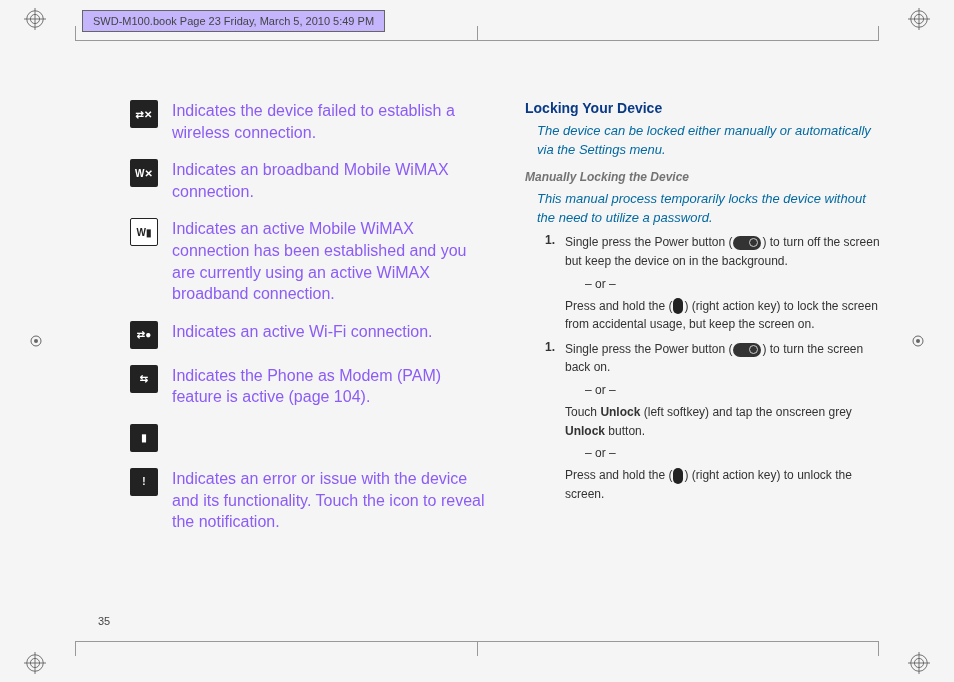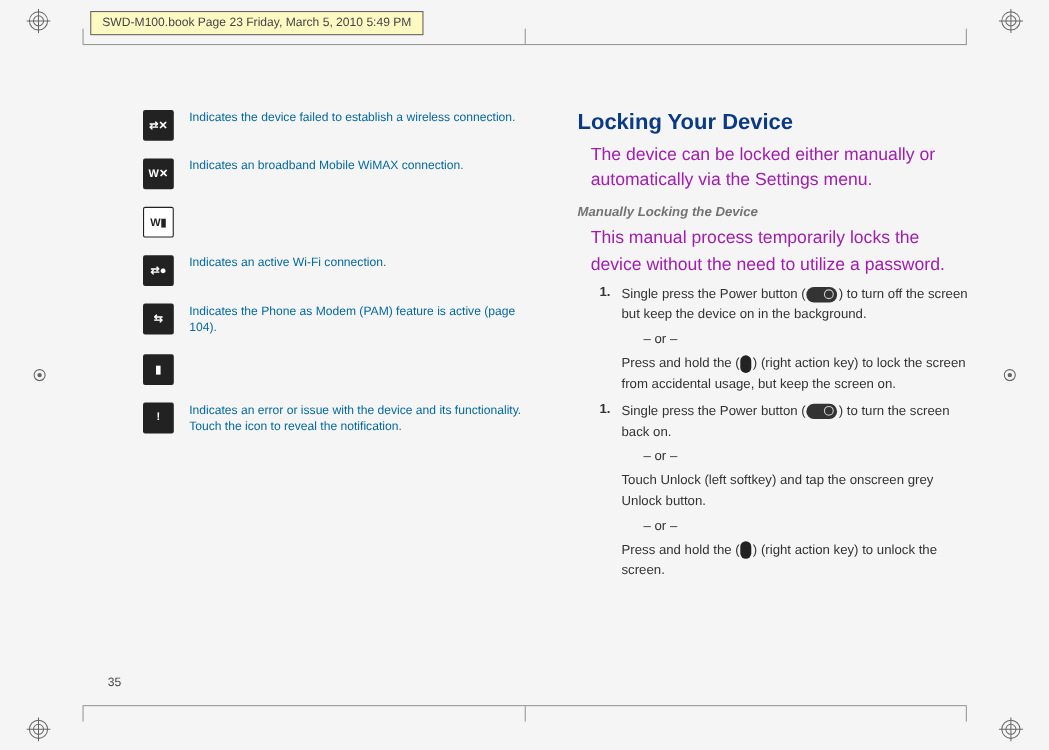--- a/index.html
+++ b/index.html
@@ -45,21 +45,21 @@
       background: #999;
     }
     .header-box {
       position: absolute;
       top: 10px;
       left: 82px;
       border: 1px solid #666;
       padding: 4px 10px;
       font-size: 11px;
       color: #444;
-      background: #fef9c3;
+      background: #c4b5fd;
     }
     .page-content {
       position: absolute;
       top: 100px;
       left: 130px;
       right: 70px;
       bottom: 80px;
       display: flex;
       gap: 36px;
     }
@@ -80,42 +80,43 @@
       display: flex;
       align-items: center;
       justify-content: center;
       color: #fff;
       font-size: 10px;
       font-weight: bold;
       border-radius: 2px;
     }
     .icon-cell.light { background: #fff; border: 1px solid #222; color: #222; }
     .icon-desc {
-      font-size: 11px;
+      font-size: 16px;
       line-height: 1.35;
-      color: #0369a1;
+      color: #8b5cf6;
     }
     .section-head-blue {
       font-weight: bold;
       color: #0a3a86;
-      font-size: 20px;
+      font-size: 14px;
       margin-bottom: 6px;
     }
     .sub-head-blue {
       font-style: italic;
       font-weight: bold;
       color: #737373;
       font-size: 12px;
       margin: 10px 0 6px 0;
     }
     .body-text {
-      font-size: 16px;
+      font-size: 13px;
       line-height: 1.45;
-      color: #a21caf;
+      color: #0369a1;
       margin-bottom: 6px;
+      font-style: italic;
     }
     .indent {
       padding-left: 12px;
     }
     .step {
       display: flex;
       gap: 10px;
       margin: 6px 0 6px 20px;
     }
     .step-num {
@@ -159,21 +160,21 @@
       margin: 6px 0 6px 60px;
       font-size: 12px;
     }
     .page-num {
       position: absolute;
       bottom: 55px;
       left: 98px;
       font-size: 11px;
       color: #444;
     }
-    b { font-weight: normal; }
+    b { font-weight: bold; }
   </style>
 </head>
 <body>
 
 <div class="crop-mark cm-tl"><svg viewBox="0 0 24 24">
       <circle cx="12" cy="12" r="9" fill="none" stroke="#666" stroke-width="1"></circle>
       <circle cx="12" cy="12" r="5" fill="none" stroke="#666" stroke-width="1"></circle>
       <line x1="0" y1="12" x2="24" y2="12" stroke="#666"></line>
       <line x1="12" y1="0" x2="12" y2="24" stroke="#666"></line>
     </svg></div>
@@ -223,20 +224,21 @@
         <div class="icon-row">
           <div class="icon-cell">⇄✕</div>
           <div class="icon-desc">Indicates the device failed to establish a wireless connection.</div>
         </div>
         <div class="icon-row">
           <div class="icon-cell">W✕</div>
           <div class="icon-desc">Indicates an broadband Mobile WiMAX connection.</div>
         </div>
         <div class="icon-row">
           <div class="icon-cell light">W▮</div>
+          <div class="icon-desc">Indicates an active Mobile WiMAX connection has been established and you are currently using an active WiMAX broadband connection.</div>
         </div>
         <div class="icon-row">
           <div class="icon-cell">⇄●</div>
           <div class="icon-desc">Indicates an active Wi-Fi connection.</div>
         </div>
         <div class="icon-row">
           <div class="icon-cell">⇆</div>
           <div class="icon-desc">Indicates the Phone as Modem (PAM) feature is active (page 104).</div>
         </div>
         <div class="icon-row">

